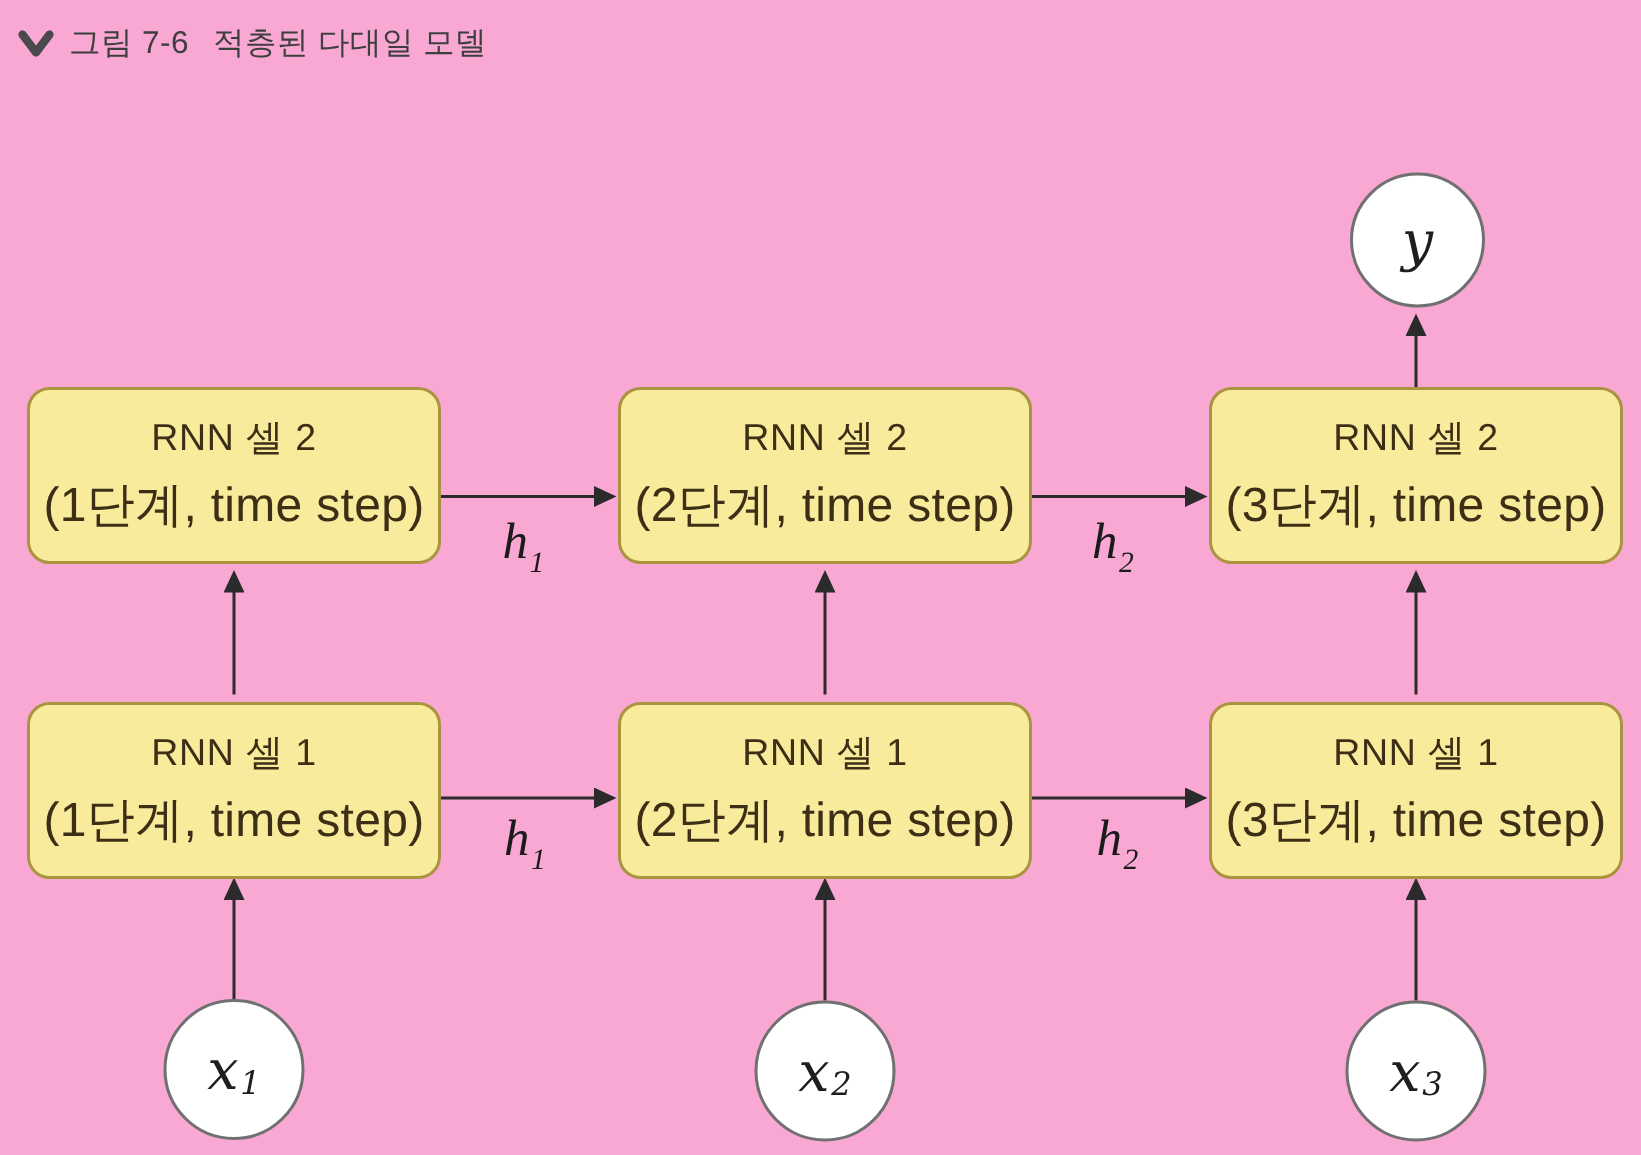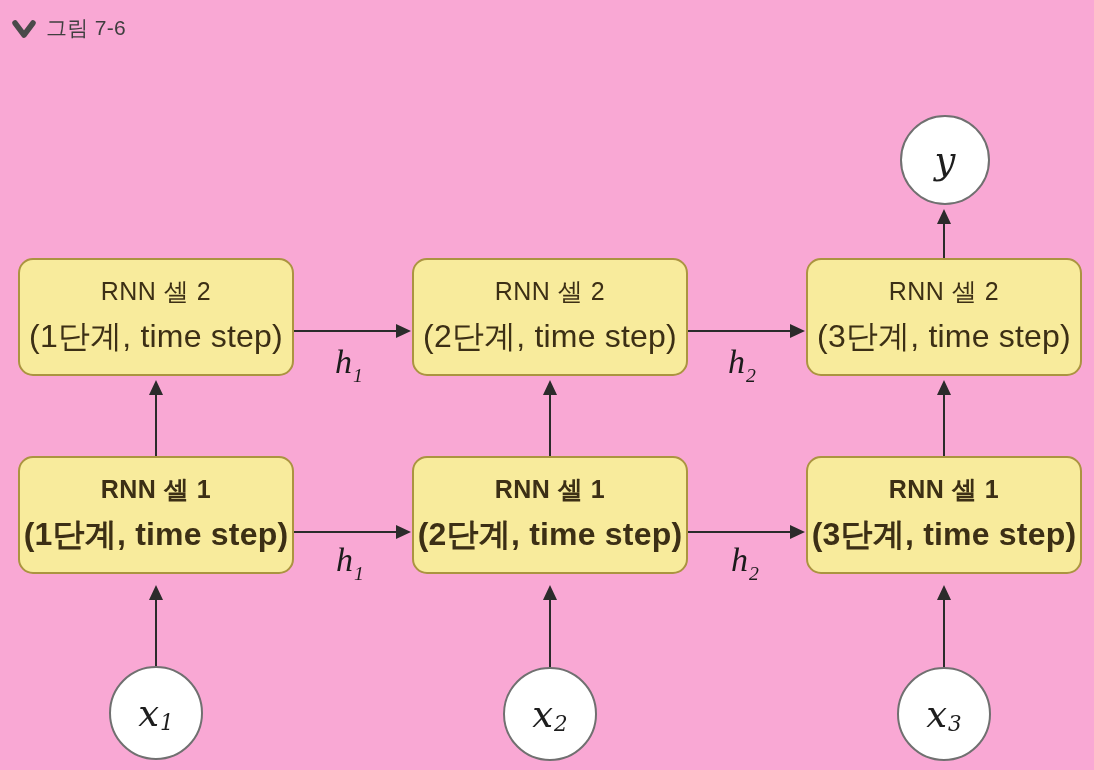--- a/index.html
+++ b/index.html
@@ -24,21 +24,21 @@
   
   .node-box {
     position:absolute; width:276px; height:118px;
     background:#f8eb9c; border:2px solid #ab9440; border-radius:15px;
     display:flex; flex-direction:column; align-items:center; justify-content:center;
     gap:7px; color:#3c2f15; text-align:center;
   }
   .node-box .l1 { font-size:25px; letter-spacing:0.5px; }
   .node-box .l2 { font-size:32px; letter-spacing:0.2px; }
   .row-top    { top:258px; }
-  .row-bottom { top:456px;font-weight:bold; }
+  .row-bottom { top:468px; }
   .col-1 { left:18px;  }
   .col-2 { left:412px; }
   .col-3 { left:806px; }
 
   
   .io-circle {
     position:absolute; width:94px; height:94px; border-radius:50%;
     background:#ffffff; border:2px solid #707070;
     display:flex; align-items:center; justify-content:center;
     font-family:"DejaVu Serif", serif; font-style:italic;
@@ -69,20 +69,21 @@
 
 <div class="canvas">
 
   <div class="caption">
     <span class="marker">
       <svg width="24" height="19" viewBox="0 0 24 19">
         <path d="M3 3 L12 15 L21 3" fill="none" stroke="#4a4a4a" stroke-width="5.5" stroke-linecap="round" stroke-linejoin="round"></path>
       </svg>
     </span>
     <span class="fig-label">그림 7-6</span>
+    <span class="fig-title">적층된 다대일 모델</span>
   </div>
 
   <svg class="arrows" viewBox="0 0 1094 770">
     <defs>
       <marker id="ah" markerUnits="userSpaceOnUse" markerWidth="20" markerHeight="18" refX="12" refY="7" orient="auto">
         <path d="M0,0 L15,7 L0,14 Z" fill="#2b2b2b"></path>
       </marker>
     </defs>
 
     <line x1="294" y1="331" x2="408" y2="331" stroke="#2b2b2b" stroke-width="2" marker-end="url(#ah)"></line>

